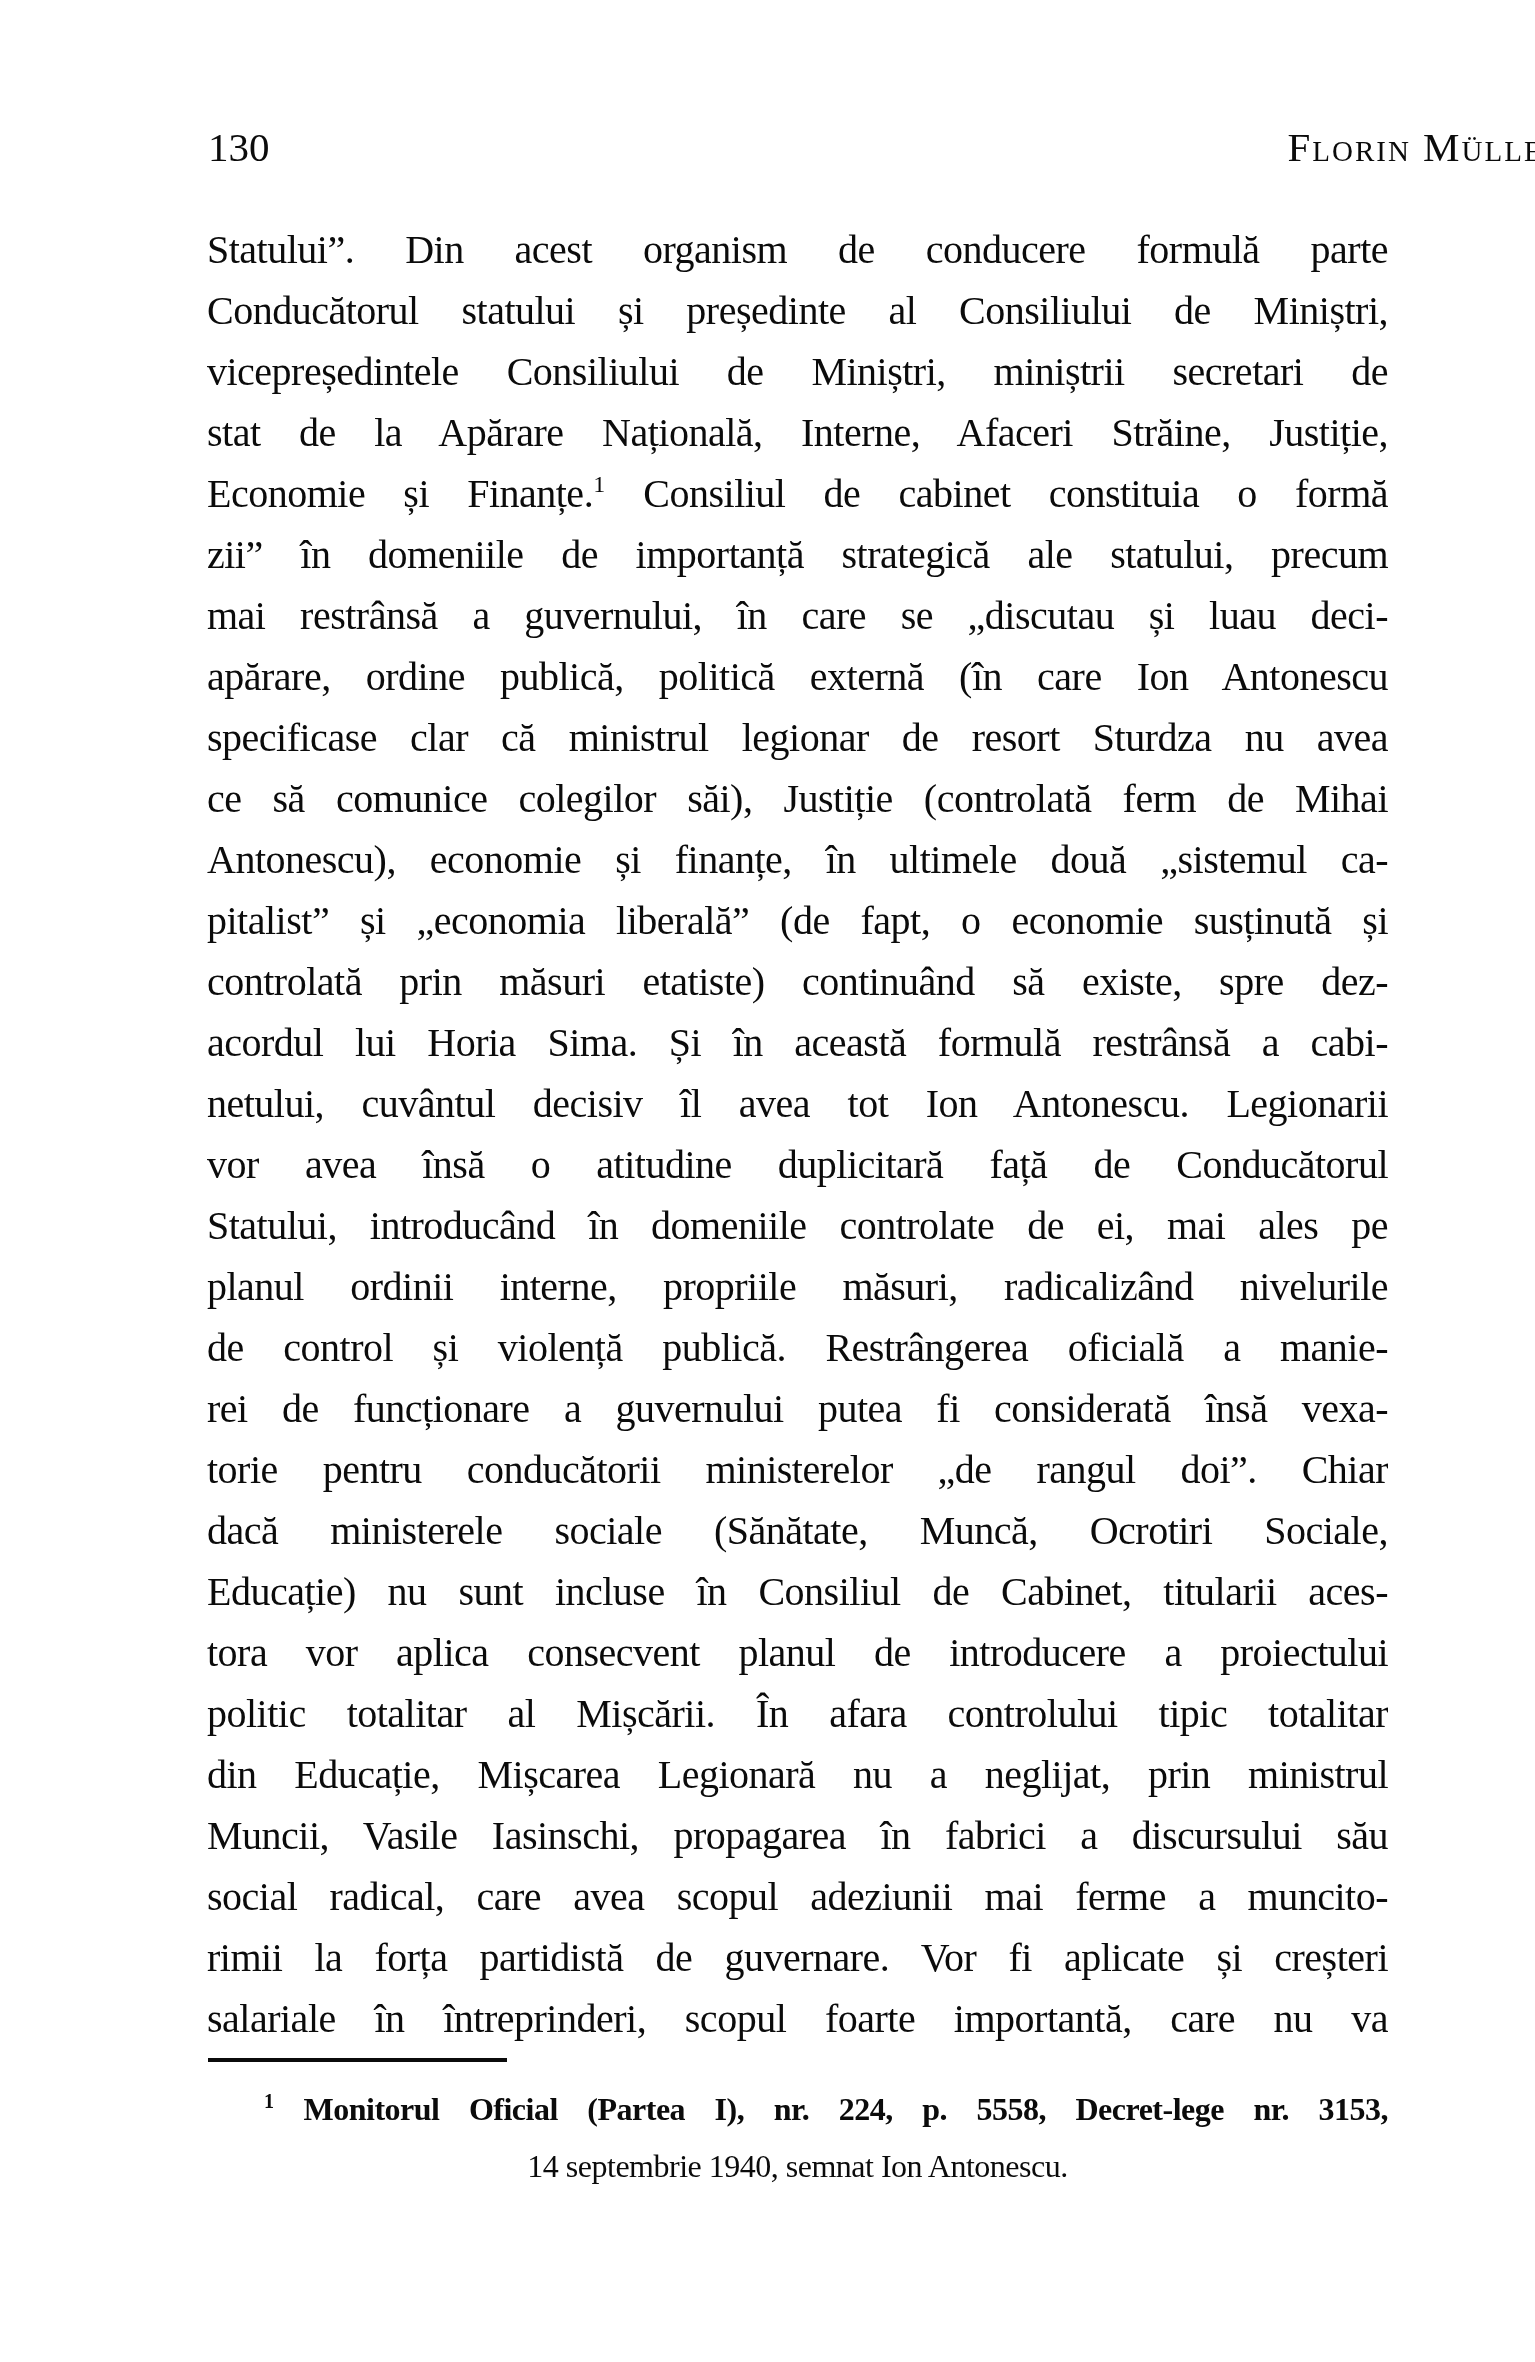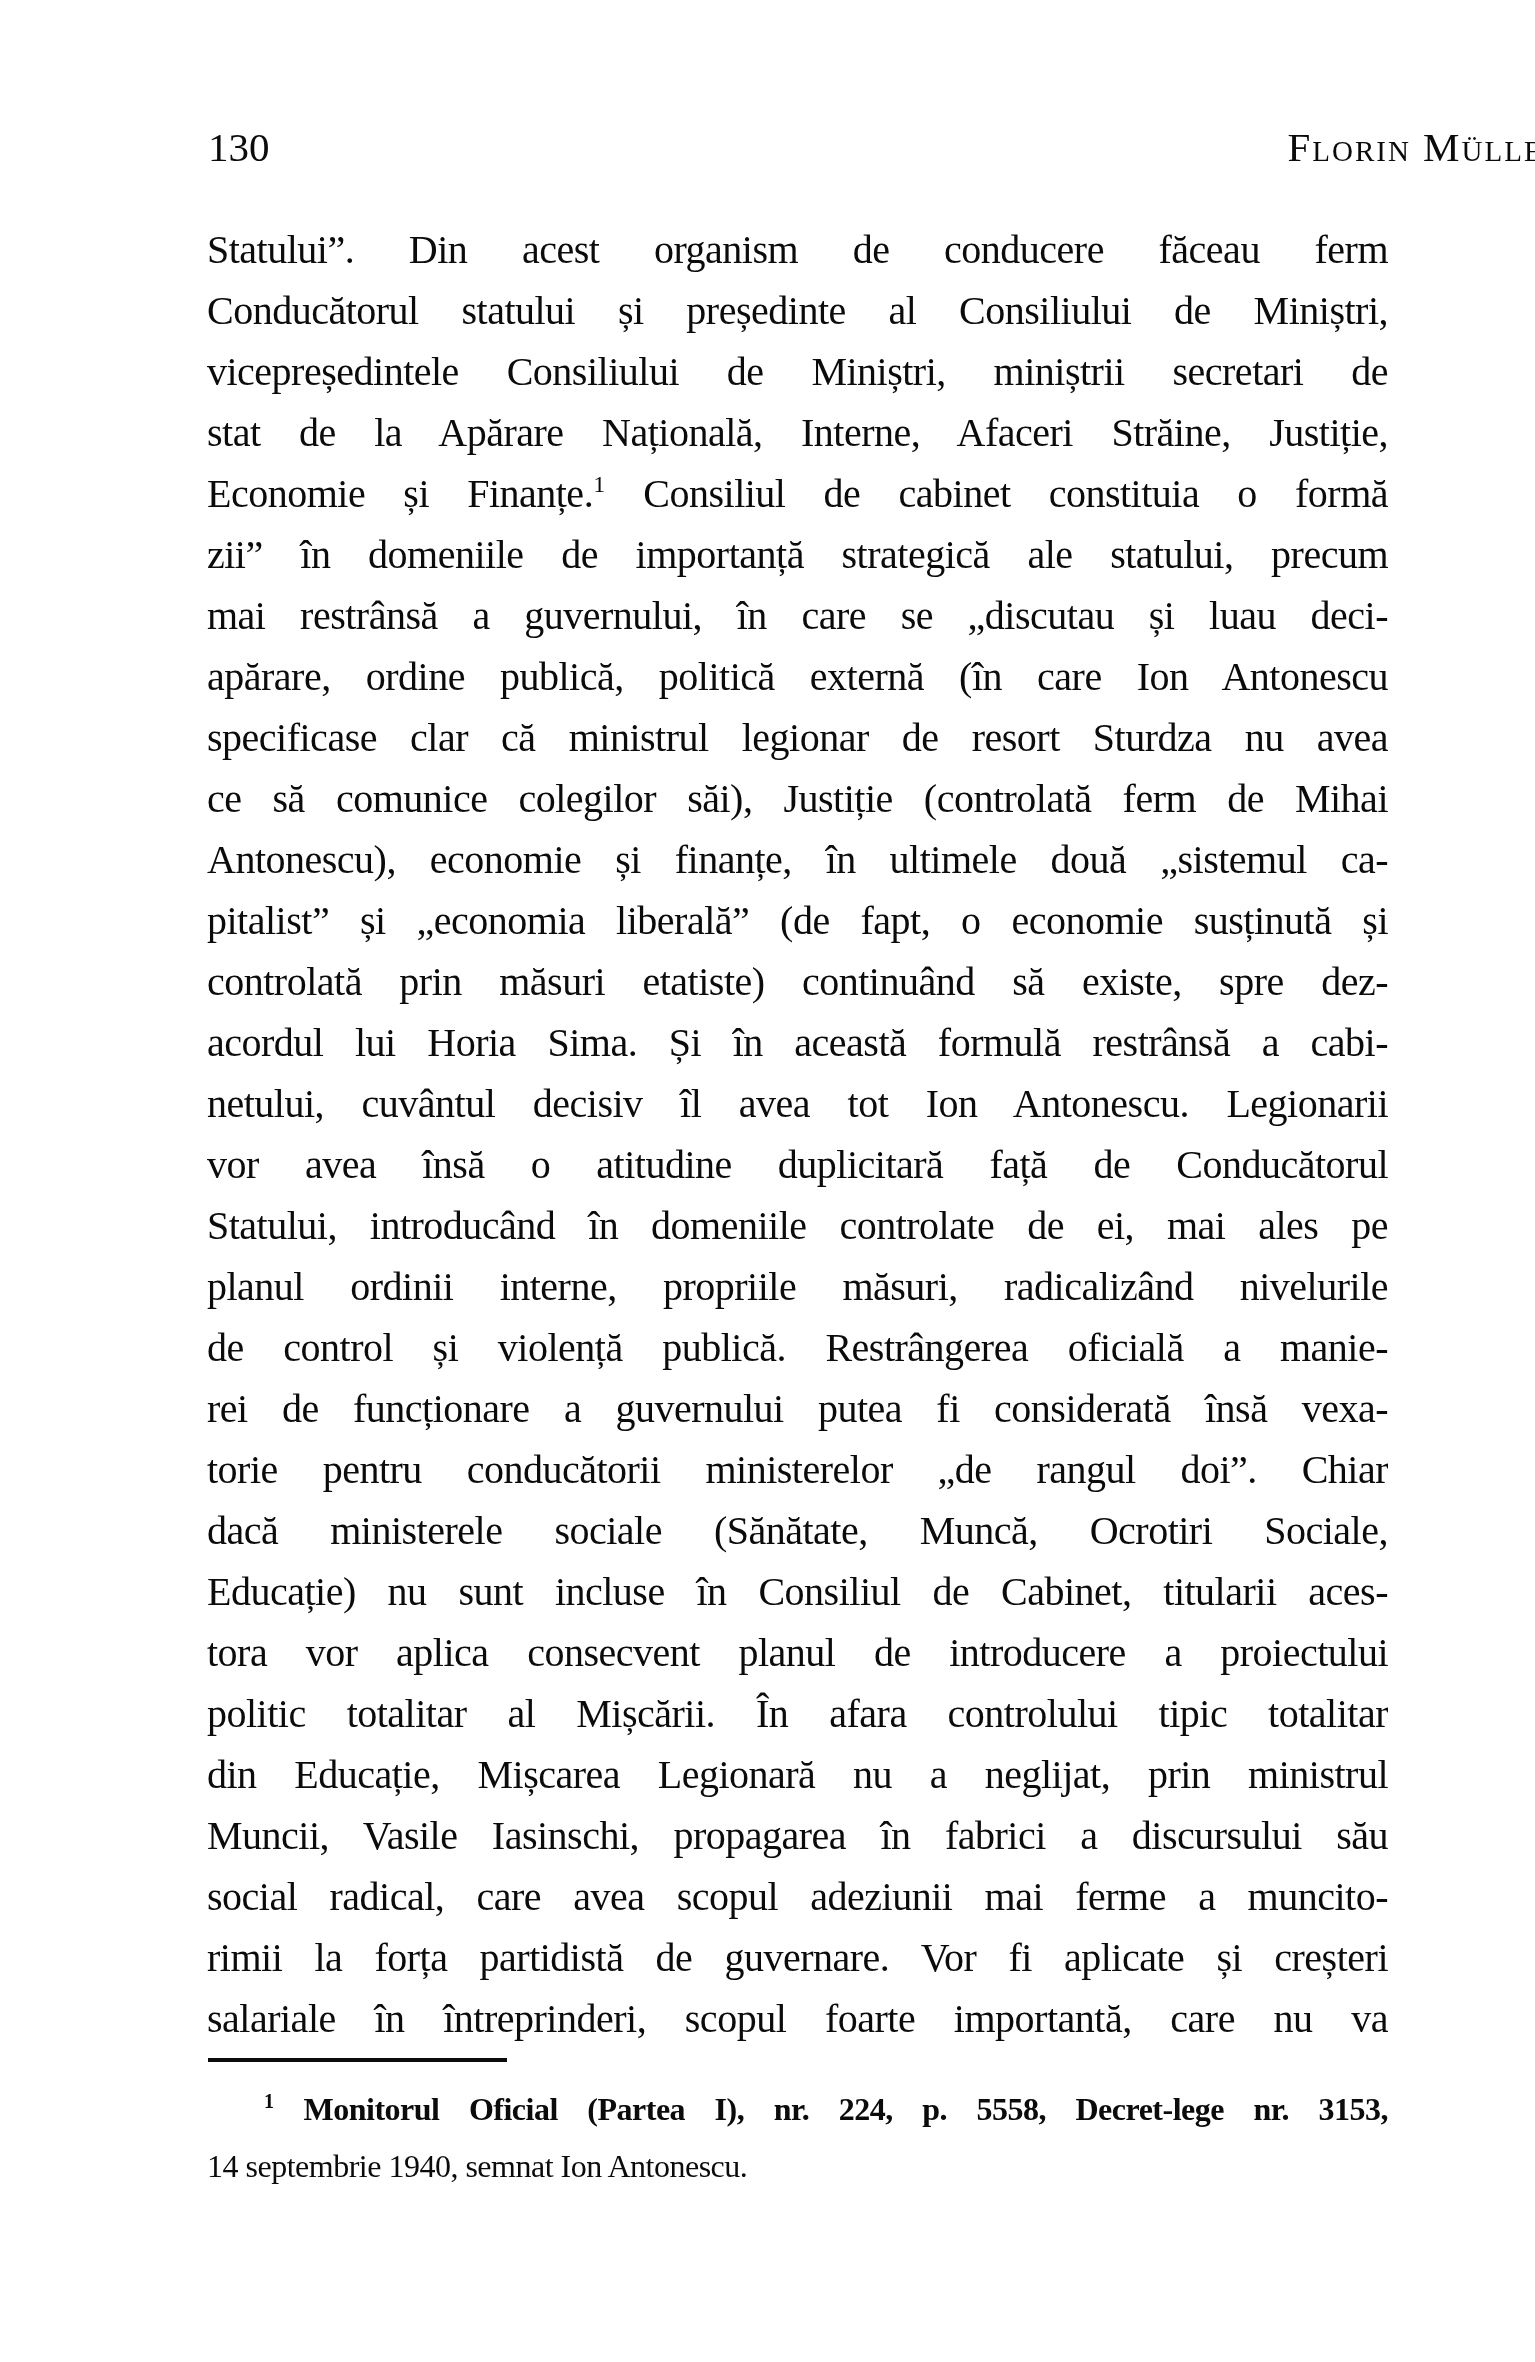--- a/index.html
+++ b/index.html
@@ -83,21 +83,21 @@
     overflow: hidden;
   }
   .fn-first {
     text-indent: 57px;
     text-align: justify;
     text-align-last: justify;
     text-justify: inter-word;
     font-weight: bold;
   }
   .fn-second {
-    text-align: left;
+    text-align: center;
   }
   .fnmark {
     font-size: 20px;
     line-height: 0;
     vertical-align: baseline;
     position: relative;
     top: -12px;
     letter-spacing: 0;
   }
 </style>
@@ -105,21 +105,21 @@
 <body>
 
 <div class="page">
 
   <header class="running-header">
     <span class="page-number">130</span>
     <span class="running-head">Florin Müller</span>
   </header>
 
   <main class="body-text">
-    <div class="line">Statului”. Din acest organism de conducere făceau ferm</div>
+    <div class="line">Statului”. Din acest organism de conducere formulă parte</div>
     <div class="line">Conducătorul statului și președinte al Consiliului de Miniștri,</div>
     <div class="line">vicepreședintele Consiliului de Miniștri, miniștrii secretari de</div>
     <div class="line">stat de la Apărare Națională, Interne, Afaceri Străine, Justiție,</div>
     <div class="line"><span>Economie și Finanțe.</span><sup class="fnref">1</sup><span> Consiliul de cabinet constituia o formă</span></div>
     <div class="line">zii” în domeniile de importanță strategică ale statului, precum</div>
     <div class="line">mai restrânsă a guvernului, în care se „discutau și luau deci-</div>
     <div class="line">apărare, ordine publică, politică externă (în care Ion Antonescu</div>
     <div class="line">specificase clar că ministrul legionar de resort Sturdza nu avea</div>
     <div class="line">ce să comunice colegilor săi), Justiție (controlată ferm de Mihai</div>
     <div class="line">Antonescu), economie și finanțe, în ultimele două „sistemul ca-</div>

